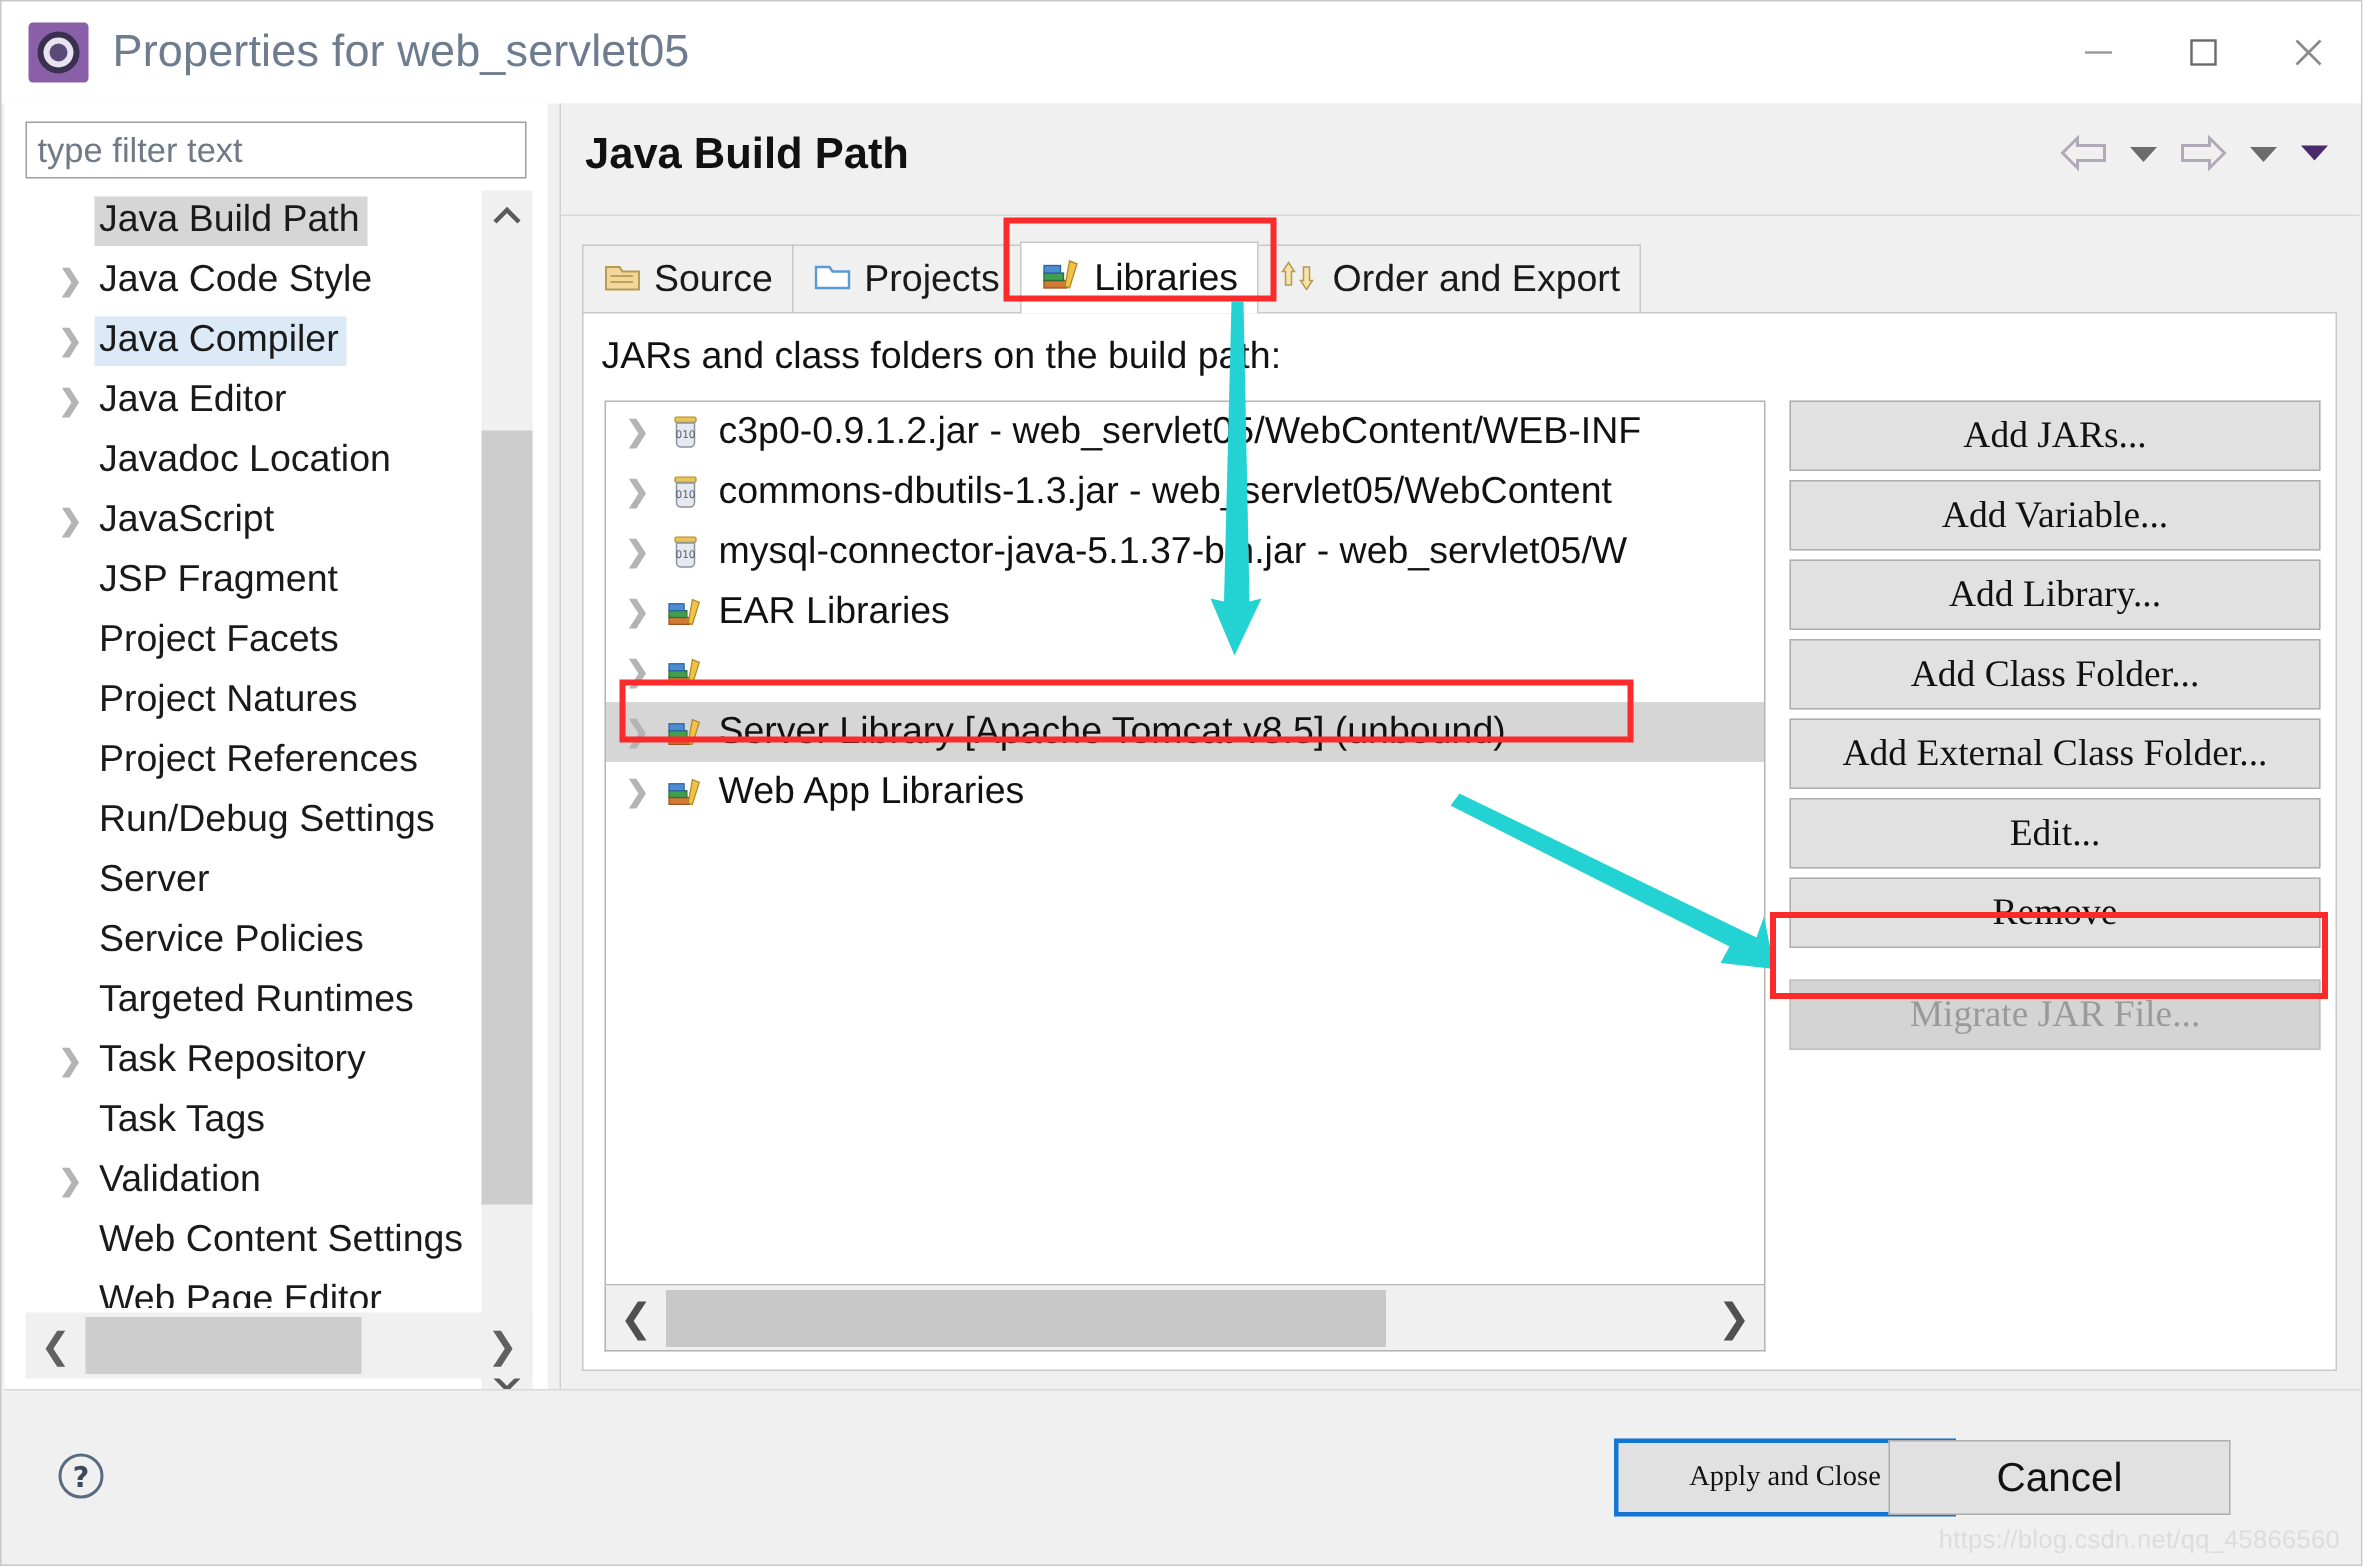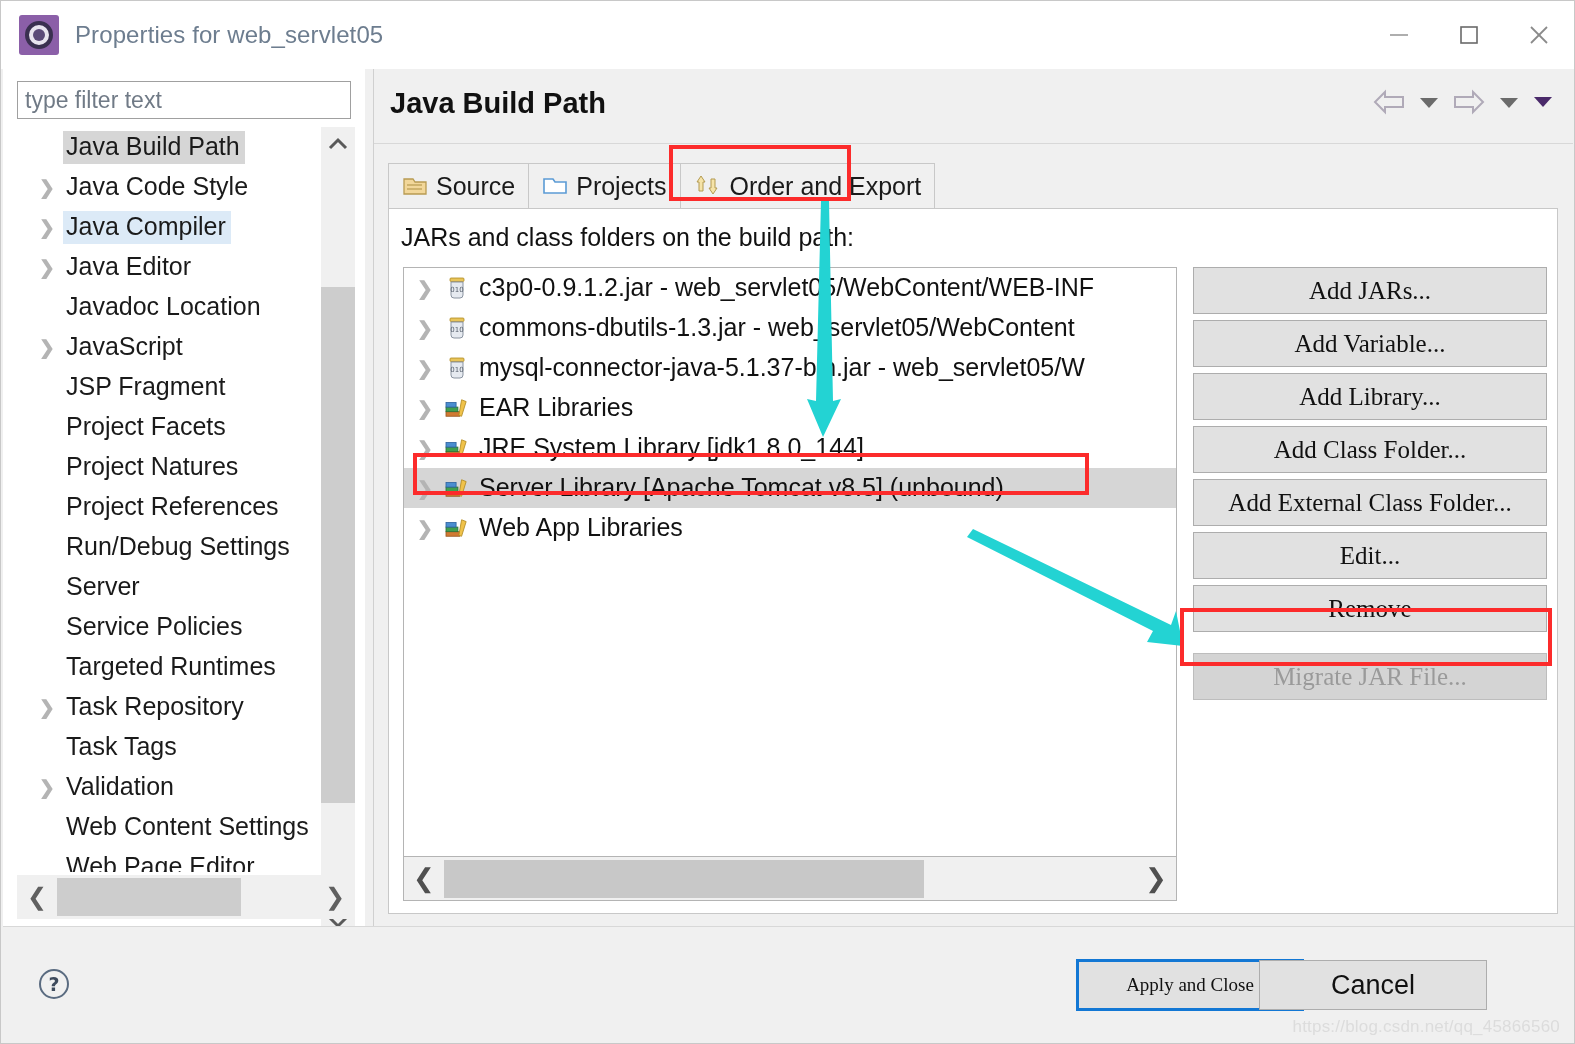--- a/index.html
+++ b/index.html
@@ -37,21 +37,21 @@
     border: 4px solid #3a3050;
     position: relative;
   }
   #titlebar .app-icon .gear::after {
     content: ""; position: absolute; left: 50%; top: 50%;
     width: 12px; height: 12px; margin: -6px 0 0 -6px;
     background: #5b4a78; border-radius: 50%;
   }
   #title-text {
     margin-left: 16px;
-    font-size: 24px; color: #6d7d8f; font-weight: 400;
+    font-size: 30px; color: #6d7d8f; font-weight: 400;
     letter-spacing: 0.1px;
     white-space: nowrap;
   }
   #wincontrols {
     position: absolute; right: 0; top: 0; height: 68px;
     display: flex; align-items: center;
   }
   .winbtn {
     width: 70px; height: 68px;
     display: flex; align-items: center; justify-content: center;
@@ -503,20 +503,31 @@
         </span>
         <span class="tab-label">Source</span>
       </div>
       <div class="tab">
         <span>
           <svg width="26" height="24" viewBox="0 0 26 24">
             <path d="M2 6 h9 l2 3 h11 v11 h-22 z" fill="#ffffff" stroke="#5b9bd5" stroke-width="1.6"></path>
           </svg>
         </span>
         <span class="tab-label">Projects</span>
+      </div>
+      <div class="tab active">
+        <span>
+          <svg width="28" height="24" viewBox="0 0 28 24">
+            <rect x="2" y="16" width="15" height="5" fill="#d07a33" stroke="#9a5520" stroke-width="0.9"></rect>
+            <rect x="2" y="11" width="13" height="5" fill="#3f9f4f" stroke="#2a7036" stroke-width="0.9"></rect>
+            <rect x="2" y="6" width="11" height="5" fill="#4a8ed0" stroke="#2e63a0" stroke-width="0.9"></rect>
+            <path d="M19 3 l5 2 l-5 16 l-3 -1 z" fill="#f0c24a" stroke="#b08a20" stroke-width="0.9"></path>
+          </svg>
+        </span>
+        <span class="tab-label">Libraries</span>
       </div>
       <div class="tab">
         <span>
           <svg width="28" height="24" viewBox="0 0 28 24">
             <polygon points="7,3 11,9 9,9 9,18 5,18 5,9 3,9" fill="#f5e3a8" stroke="#b39a50" stroke-width="1"></polygon>
             <polygon points="19,21 23,15 21,15 21,6 17,6 17,15 15,15" fill="#f5e3a8" stroke="#b39a50" stroke-width="1"></polygon>
           </svg>
         </span>
         <span class="tab-label">Order and Export</span>
       </div>
@@ -576,21 +587,20 @@
           <div class="jar-row">
             <span class="twisty">❯</span>
             <span class="jicon">
               <svg width="26" height="22" viewBox="0 0 28 24">
                 <rect x="2" y="16" width="15" height="5" fill="#d07a33" stroke="#9a5520" stroke-width="0.9"></rect>
                 <rect x="2" y="11" width="13" height="5" fill="#3f9f4f" stroke="#2a7036" stroke-width="0.9"></rect>
                 <rect x="2" y="6" width="11" height="5" fill="#4a8ed0" stroke="#2e63a0" stroke-width="0.9"></rect>
                 <path d="M19 3 l5 2 l-5 16 l-3 -1 z" fill="#f0c24a" stroke="#b08a20" stroke-width="0.9"></path>
               </svg>
             </span>
-            <span class="jlabel">JRE System Library [jdk1.8.0_144]</span>
           </div>
           <div class="jar-row selected">
             <span class="twisty">❯</span>
             <span class="jicon">
               <svg width="26" height="22" viewBox="0 0 28 24">
                 <rect x="2" y="16" width="15" height="5" fill="#d07a33" stroke="#9a5520" stroke-width="0.9"></rect>
                 <rect x="2" y="11" width="13" height="5" fill="#3f9f4f" stroke="#2a7036" stroke-width="0.9"></rect>
                 <rect x="2" y="6" width="11" height="5" fill="#4a8ed0" stroke="#2e63a0" stroke-width="0.9"></rect>
                 <path d="M19 3 l5 2 l-5 16 l-3 -1 z" fill="#f0c24a" stroke="#b08a20" stroke-width="0.9"></path>
               </svg>

